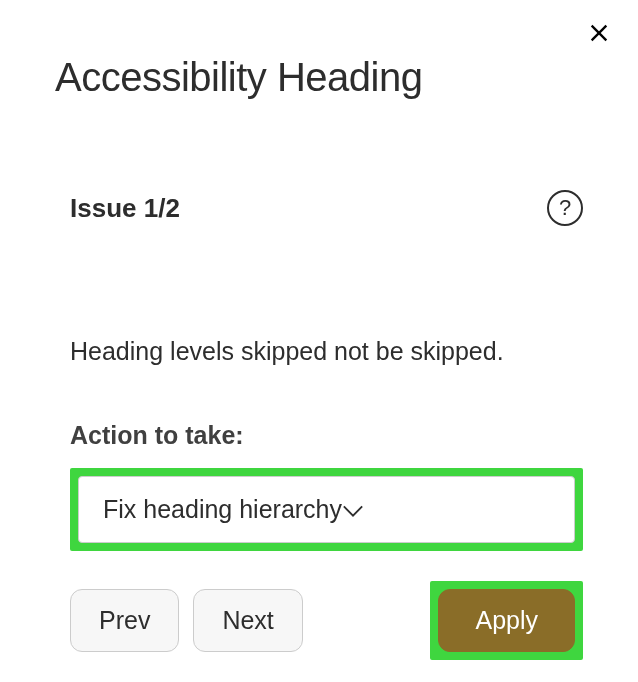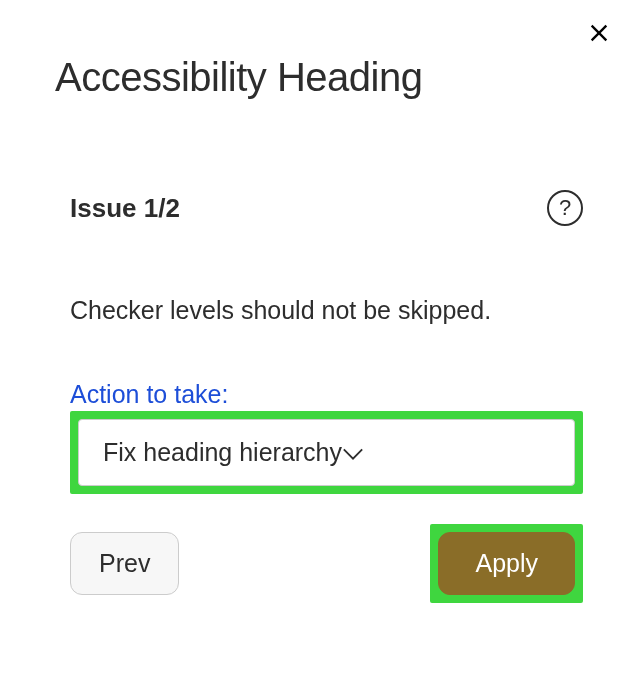--- a/index.html
+++ b/index.html
@@ -41,21 +41,21 @@
       letter-spacing: -0.5px;
     }
     .content {
       padding-left: 15px;
       padding-right: 5px;
     }
     .issue-row {
       display: flex;
       align-items: center;
       justify-content: space-between;
-      margin-bottom: 70px;
+      margin-bottom: 111px;
     }
     .issue-count {
       font-size: 26px;
       font-weight: 700;
       color: #2d2d2d;
     }
     .help-icon {
       width: 36px;
       height: 36px;
       border: 2px solid #2d2d2d;
@@ -69,23 +69,23 @@
       color: #2d2d2d;
     }
     .description {
       font-size: 25px;
       color: #2d2d2d;
       margin-bottom: 55px;
       font-weight: 400;
     }
     .action-label {
       font-size: 25px;
-      font-weight: 400;
-      color: #1d4ed8;
-      margin-bottom: 2px;
+      font-weight: 700;
+      color: #404040;
+      margin-bottom: 18px;
     }
     .highlight-wrap {
       background: #3fd63f;
       padding: 8px;
       border-radius: 2px;
       margin-bottom: 30px;
     }
     .select-box {
       background: #fff;
       border: 1px solid #ccc;
@@ -157,38 +157,39 @@
 
   <div class="content">
 
     <div class="issue-row">
       <div class="issue-count">Issue 1/2</div>
       <div class="help-icon">
         <span>?</span>
       </div>
     </div>
 
-    <div class="description">Checker levels should not be skipped.</div>
+    <div class="description">Heading levels skipped not be skipped.</div>
 
     <div class="action-label">Action to take:</div>
 
     <div class="highlight-wrap">
       <div class="select-box">
         <span>Fix heading hierarchy</span>
         <span class="chevron">
           <svg viewBox="0 0 24 14">
               <polyline points="2,2 12,12 22,2"></polyline>
             </svg>
         </span>
       </div>
     </div>
 
     <div class="button-row">
       <div class="nav-buttons">
         <button class="btn btn-prev">Prev</button>
+        <button class="btn btn-next">Next</button>
       </div>
       <div class="apply-wrap">
         <button class="btn btn-apply">Apply</button>
       </div>
     </div>
 
   </div>
 </div>
 
 </body></html>

